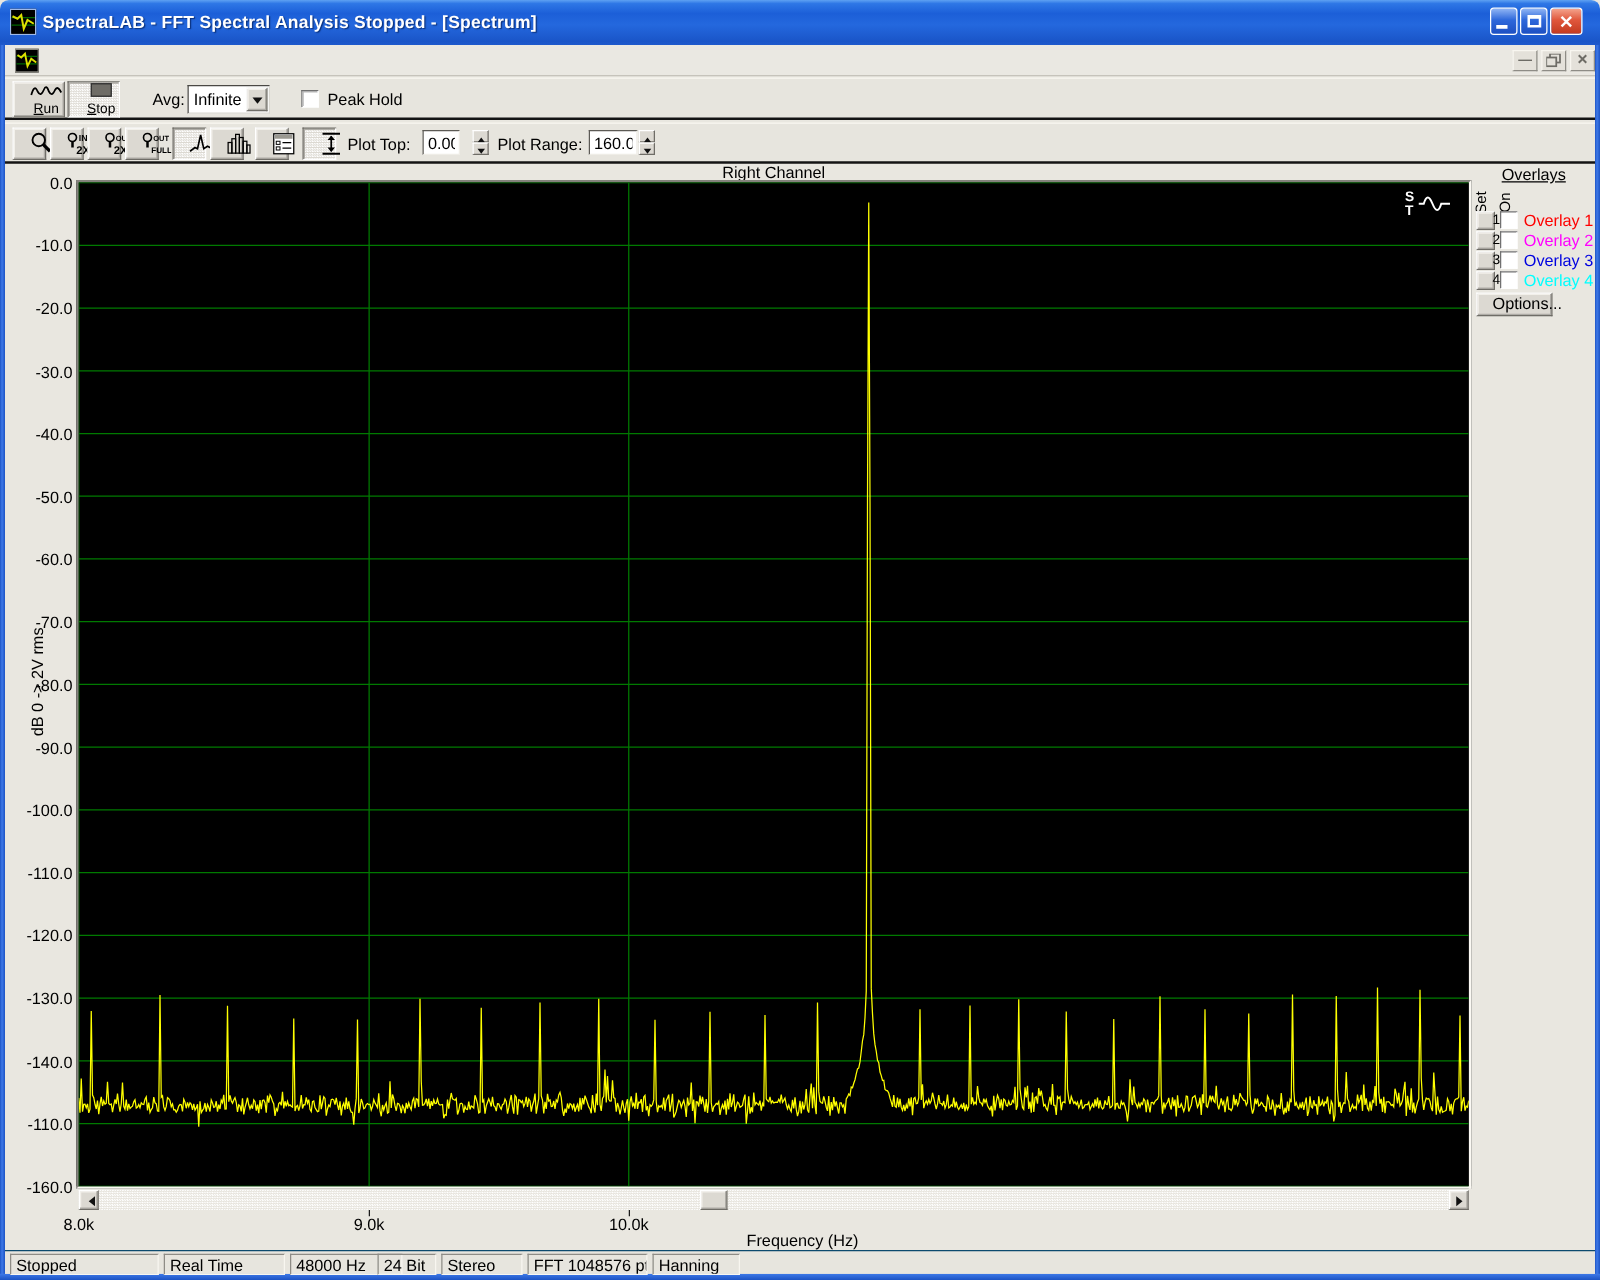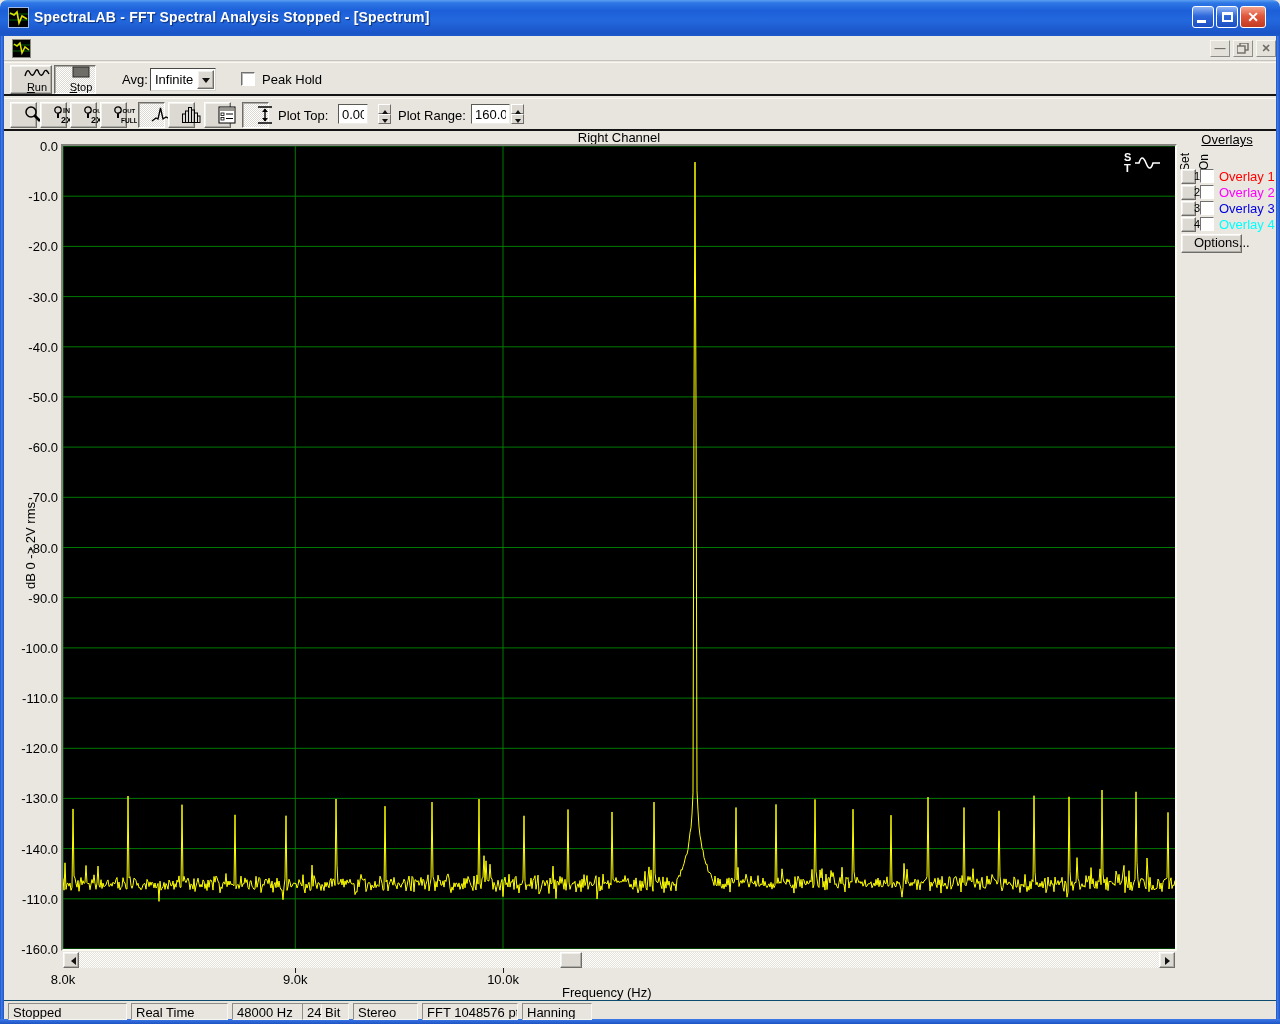--- a/index.html
+++ b/index.html
@@ -66,21 +66,21 @@
 
   
   .plot-title { position:absolute; left:61px; top:130px; width:1116px; text-align:center; font-size:13px; }
   .plot-frame { position:absolute; left:61px; top:144px; width:1116px; height:807px; background:#000;
     border:2px solid; border-color:#84827C #FBF9F3 #FBF9F3 #84827C; }
   .ytick { position:absolute; left:8px; width:50px; text-align:right; font-size:13px; }
   .ylabel { position:absolute; left:-30px; top:538px; width:120px; text-align:center; font-size:13px;
     transform:rotate(-90deg); }
   .xtick { position:absolute; width:60px; text-align:center; font-size:13px; top:972px; }
   .xtickmark { position:absolute; top:967px; width:1px; height:6px; background:#1A1A1A; }
-  .xlabel { position:absolute; left:562px; top:985px; width:160px; text-align:left; font-size:13px; }
+  .xlabel { position:absolute; left:562px; top:985px; width:160px; text-align:center; font-size:13px; }
   .corner-ind { position:absolute; left:1122px; top:150px; width:48px; height:26px; }
 
   
   .hscroll { position:absolute; left:63px; top:952px; width:1112px; height:16px;
     background:repeating-conic-gradient(#FFFFFF 0% 25%, #E4E1D9 0% 50%) 0 0/2px 2px; }
   .sb-arrow { position:absolute; top:0; width:16px; height:16px; }
   .sb-arrow::after { content:""; position:absolute; top:4px; border:4px solid transparent; }
   .sb-arrow.left { left:0; } .sb-arrow.left::after { left:3px; border-right:5px solid #111; }
   .sb-arrow.right { right:0; } .sb-arrow.right::after { left:5px; border-left:5px solid #111; }
   .sb-thumb { position:absolute; left:497px; top:0; width:22px; height:16px; }

